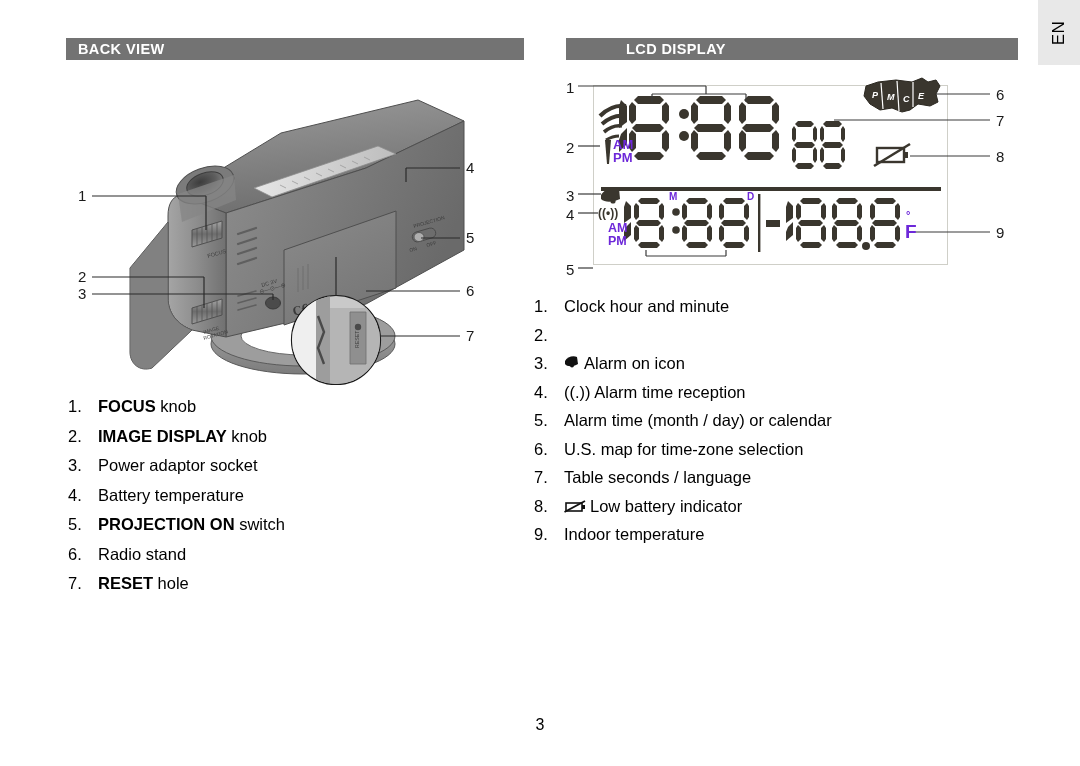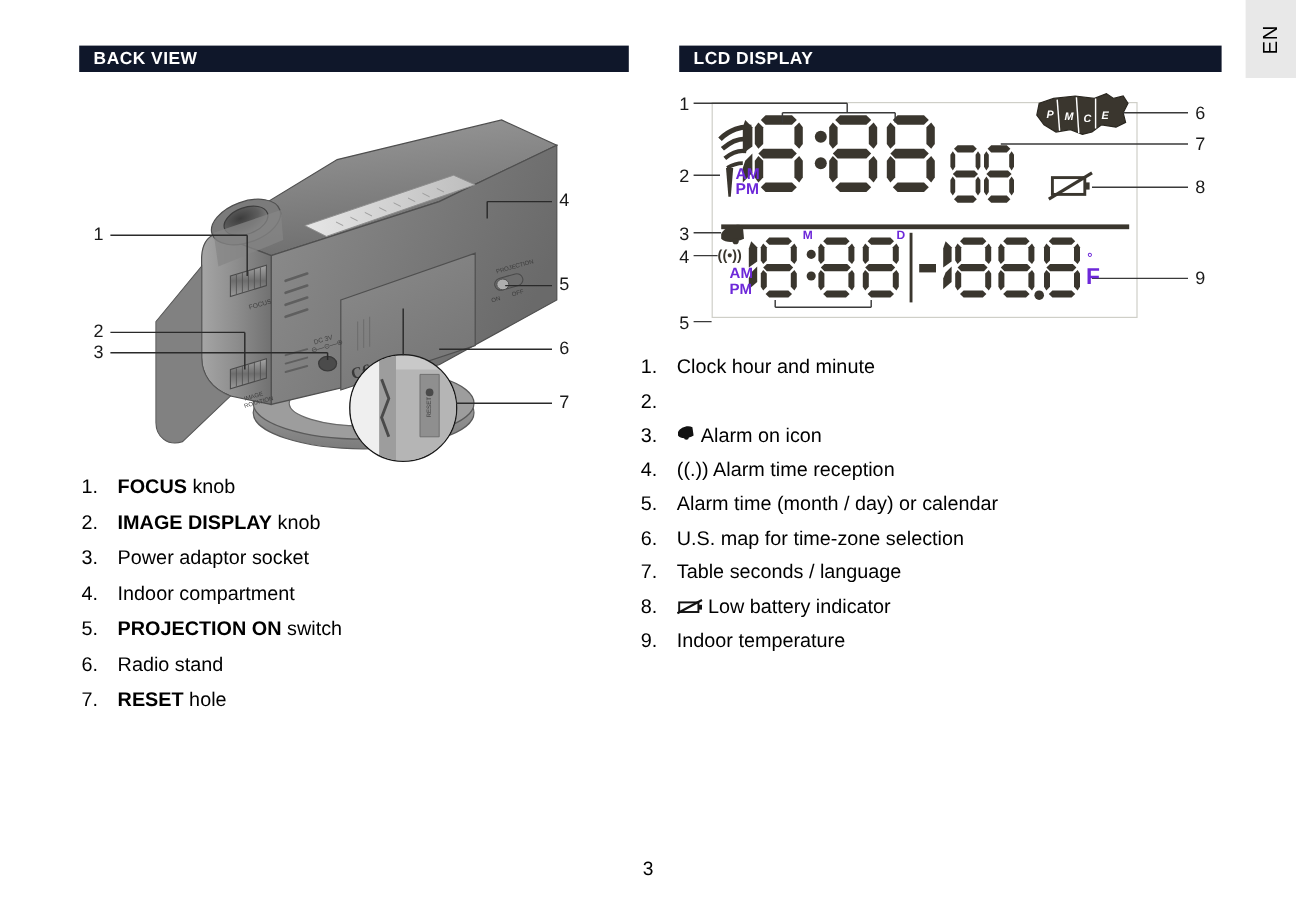--- a/index.html
+++ b/index.html
@@ -27,32 +27,32 @@
     font-size: 17px;
     letter-spacing: .5px;
     transform: rotate(-90deg);
     white-space: nowrap;
   }
 
   
   .sec-header {
     position: absolute;
     height: 22px;
-    background: #0f172a;
+    background: #737373;
     display: flex; align-items: center;
   }
   .sec-header span {
     color: #ffffff;
     font-weight: bold;
     font-size: 14.5px;
     letter-spacing: .4px;
     padding-left: 12px;
   }
   #hdr-back { left: 66px;  top: 38px; width: 458px; }
-  #hdr-lcd  { left: 566px; top: 38px; width: 452px; }
+  #hdr-lcd  { left: 566px; top: 38px; width: 452px; padding-left: 48px; }
 
   
   .col { position: absolute; }
   #col-left  { left: 66px;  top: 72px; width: 460px; }
   #col-right { left: 566px; top: 72px; width: 452px; }
 
   
   .numlist { position: absolute; }
   #list-left  { left: 68px;  top: 398px; width: 440px; }
   #list-right { left: 534px; top: 298px; width: 470px; }
@@ -579,21 +579,21 @@
     <div class="row">
       <span class="num">2.</span>
       <span class="txt"><b>IMAGE DISPLAY</b> knob</span>
     </div>
     <div class="row">
       <span class="num">3.</span>
       <span class="txt">Power adaptor socket</span>
     </div>
     <div class="row">
       <span class="num">4.</span>
-      <span class="txt">Indoor compartment</span>
+      <span class="txt">Battery temperature</span>
     </div>
     <div class="row">
       <span class="num">5.</span>
       <span class="txt"><b>PROJECTION ON</b> switch</span>
     </div>
     <div class="row">
       <span class="num">6.</span>
       <span class="txt">Radio stand</span>
     </div>
     <div class="row">

